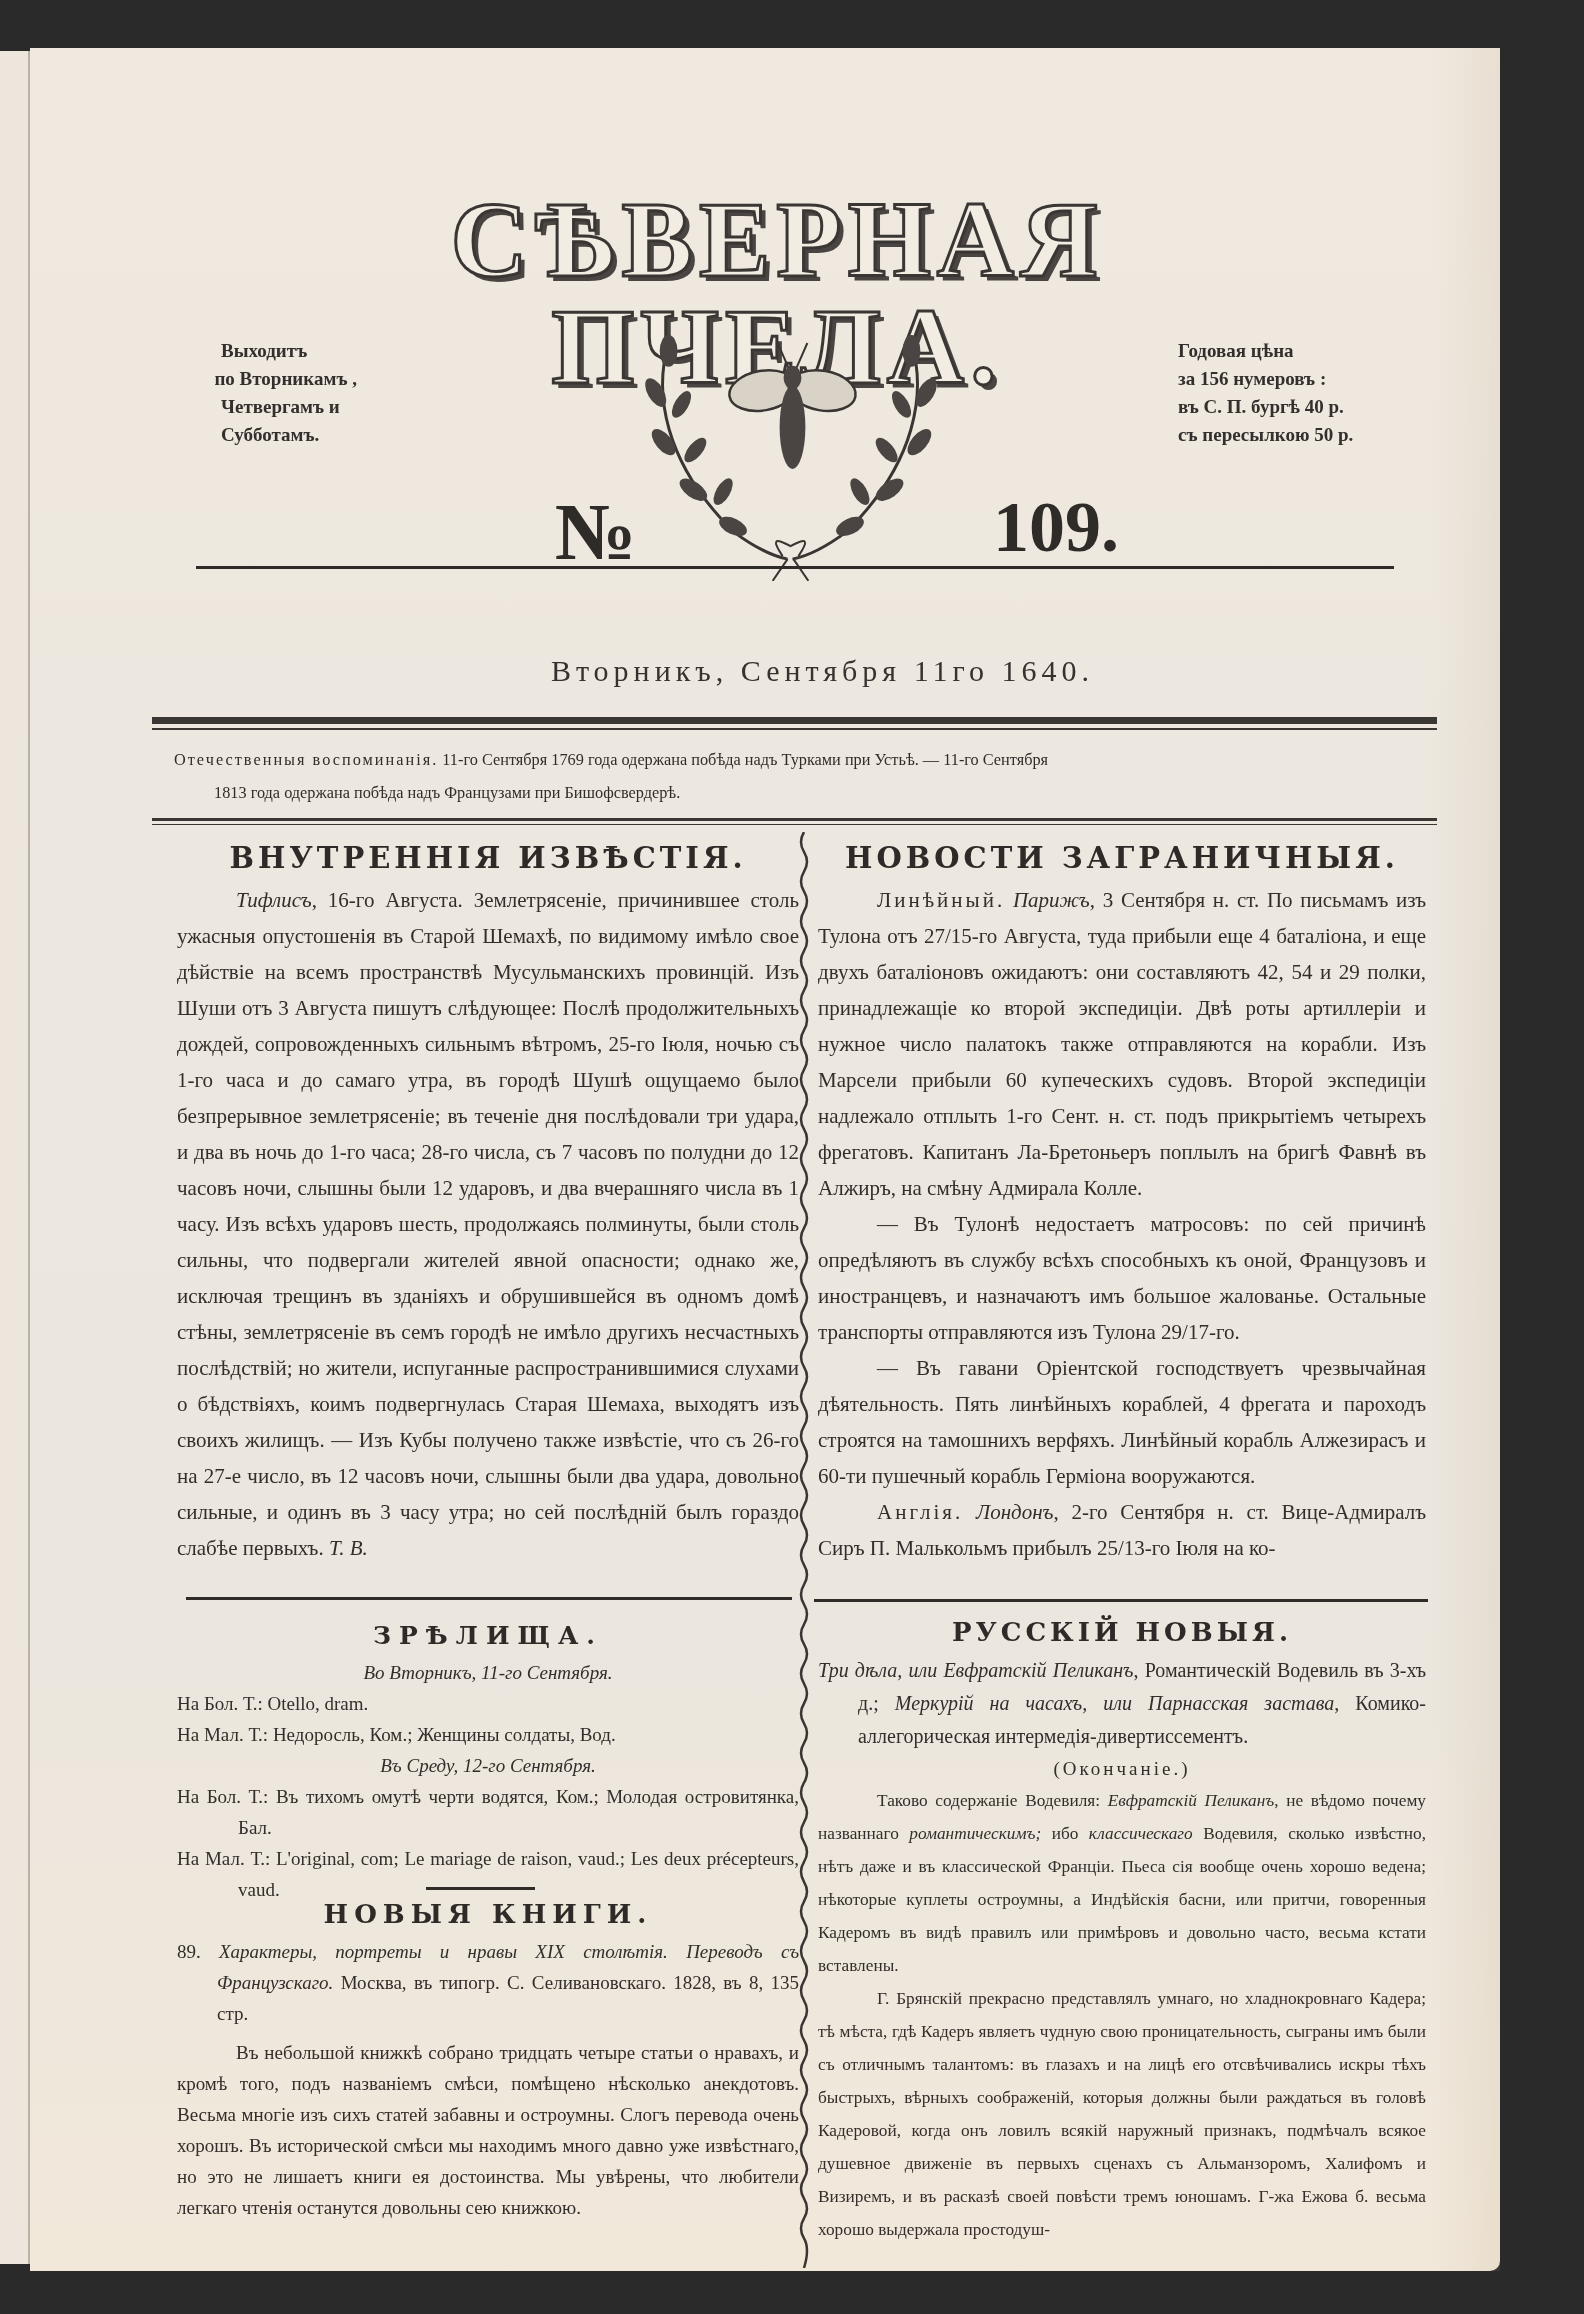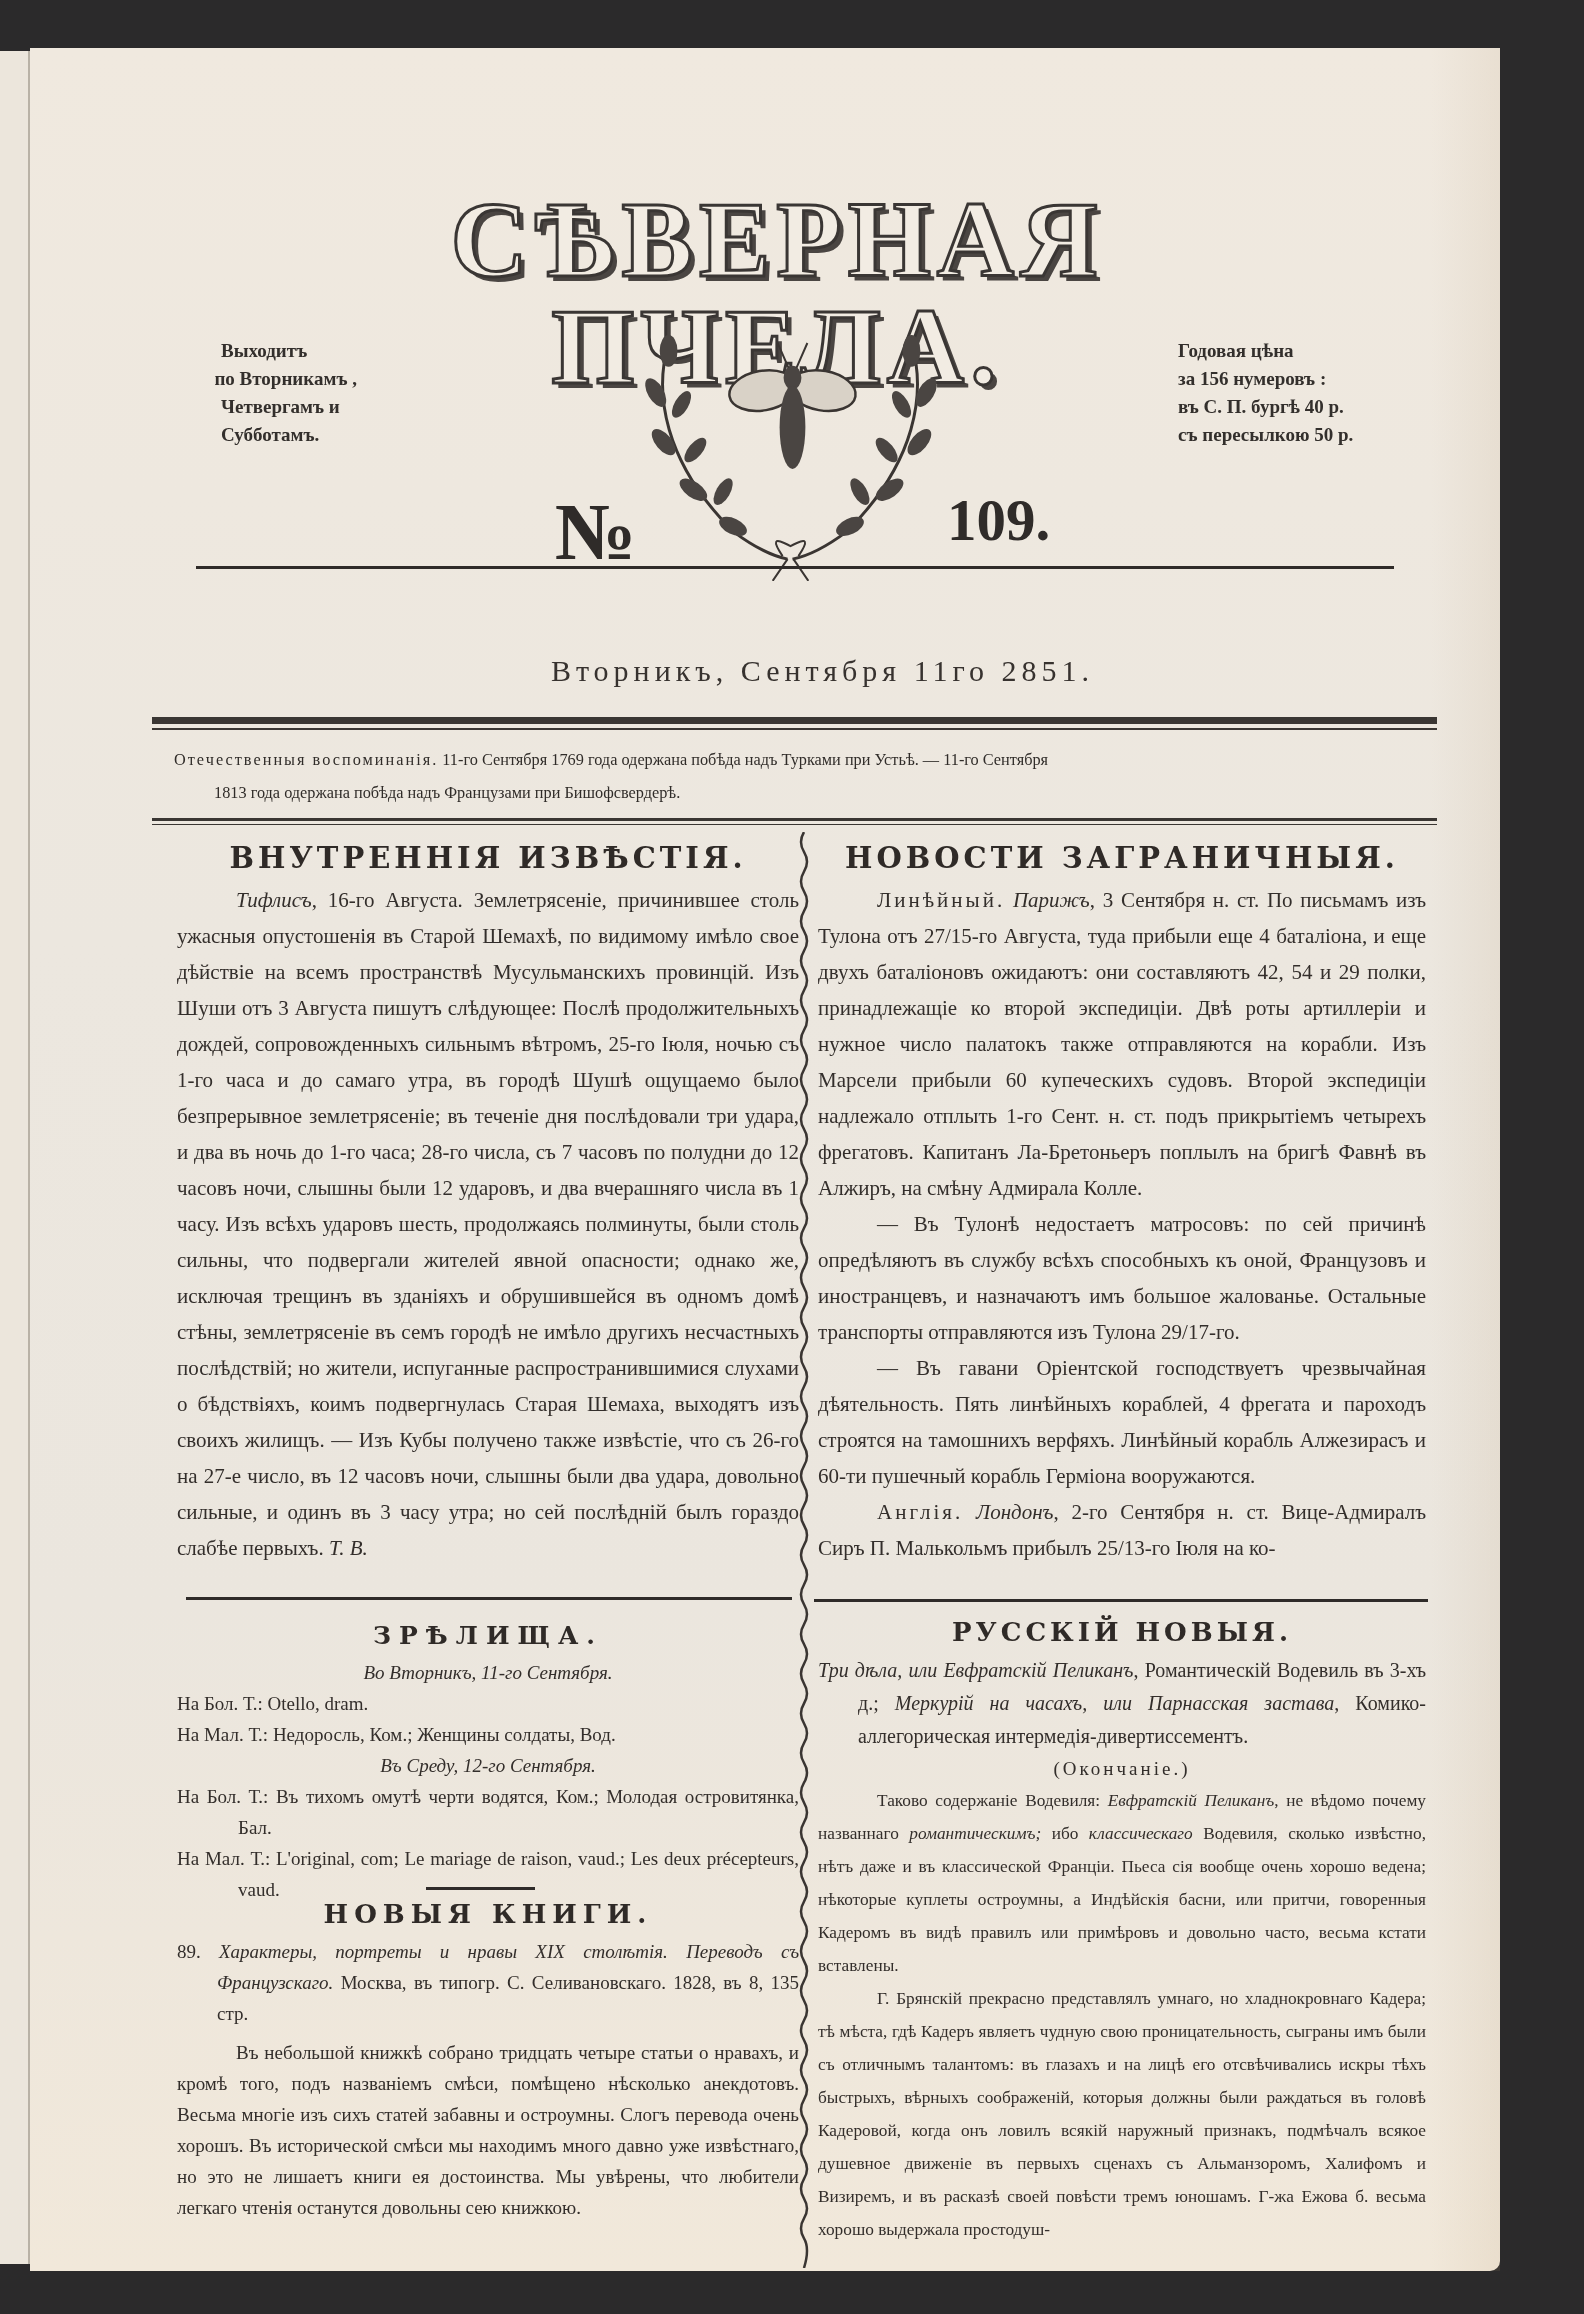--- a/index.html
+++ b/index.html
@@ -39,21 +39,21 @@
   .side-left { left: 149px; top: 289px; width: 178px; text-align: right; }
   .side-left div:nth-child(1), .side-left div:nth-child(3), .side-left div:nth-child(4) { text-align: left; padding-left: 42px; }
   .side-right { left: 1148px; top: 289px; width: 257px; }
 
   .emblem { left: 594px; top: 285px; width: 337px; height: 248px; }
   .numsign {
     left: 525px; top: 438px; font-size: 81px; font-weight: bold;
     font-family: "Liberation Serif", serif; color: #2f2b29;
   }
   .issue {
-    left: 917px; top: 438px; font-size: 59px; font-weight: bold;
+    left: 963px; top: 438px; font-size: 72px; font-weight: bold;
     font-family: "Liberation Serif", serif; color: #2f2b29;
   }
   .rule-thin { height: 3px; background: #2f2b29; }
   .dateline {
     left: 149px; top: 606px; width: 1287px; text-align: center;
     font-family: "Liberation Serif", serif; font-size: 30px; letter-spacing: 5px;
     color: #37322f;
   }
   .double-rule { border-top: 7px solid #3a3633; border-bottom: 2px solid #3a3633; height: 4px; }
   .thin-double { border-top: 3px solid #3a3633; border-bottom: 1px solid #3a3633; height: 3px; }
@@ -150,21 +150,21 @@
         <path d="M166 35 L155 10 M174 35 L185 10"></path>
       </g>
     </svg>
   </div>
 
   <div class="abs numsign">№</div>
   <div class="abs issue">109.</div>
 
   <div class="abs rule-thin" style="left:166px; top:518px; width:1198px;"></div>
 
-  <div class="abs dateline">Вторникъ, Сентября 11го 2851.</div>
+  <div class="abs dateline">Вторникъ, Сентября 11го 1640.</div>
 
   <div class="abs double-rule" style="left:122px; top:669px; width:1285px;"></div>
 
   <div class="abs remember">
     <div>
       <span class="lead">Отечественныя воспоминанія.</span>
       <span>11-го Сентября 1769 года одержана побѣда надъ Турками при Устьѣ. — 11-го Сентября</span>
     </div>
     <div class="l2">1813 года одержана побѣда надъ Французами при Бишофсвердерѣ.</div>
   </div>

